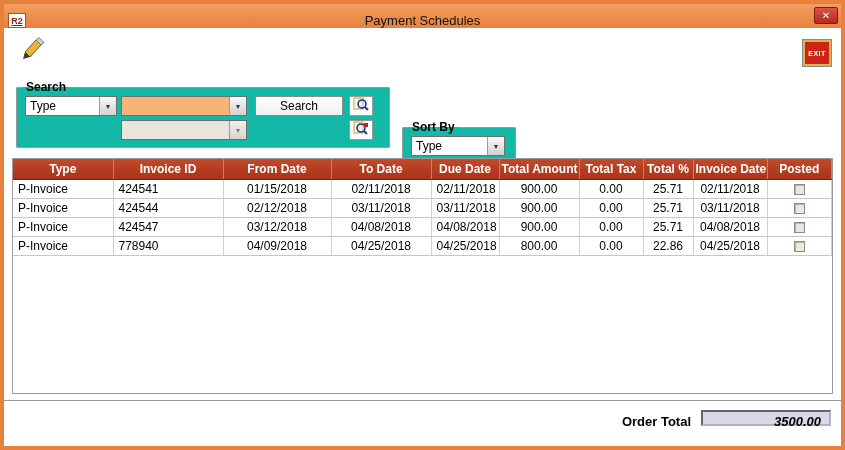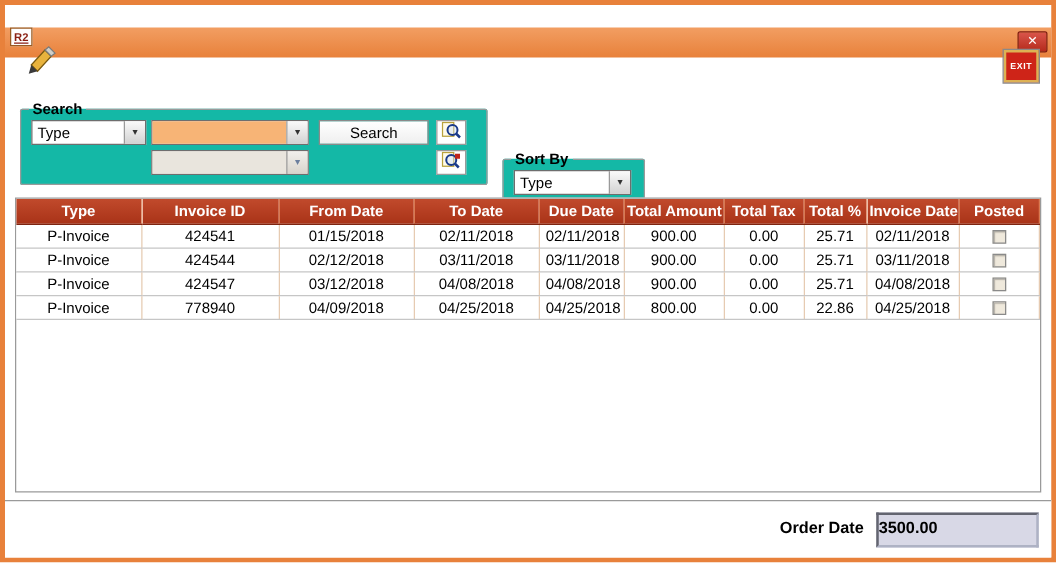--- a/index.html
+++ b/index.html
@@ -6,23 +6,23 @@
   html,body { width: 845px; height: 450px; overflow: hidden; }
   body { font-family: "Liberation Sans", sans-serif; font-size: 12px; color: #000; }
 
   .window {
     position: relative; width: 845px; height: 450px;
     border: 4px solid #E8813B; background: #fff;
   }
 
   
   .titlebar {
-    position: absolute; top: 18px; left: 0; right: 0; height: 24px;
+    position: absolute; top: 0; left: 0; right: 0; height: 24px;
     background: linear-gradient(#F29E62, #E8813B);
-    display: flex; align-items: flex-start;
+    display: flex; align-items: flex-end;
   }
   .app-badge {
     margin-left: 4px; width: 18px; height: 15px; background: #fdfdfd;
     border: 1px solid #9a5a20; font-size: 9px; font-weight: bold; color: #8a1f12;
     display: flex; align-items: center; justify-content: center;
     text-decoration: underline;
   }
   .title-text {
     position: absolute; left: 0; right: 0; text-align: center;
     font-size: 13px; color: #111;
@@ -93,52 +93,53 @@
     color: #fff; font-weight: bold; font-size: 12px; height: 20px;
     border-right: 1px solid #D97A52; border-bottom: 1px solid #7e2410;
     text-align: center; padding: 0 2px; white-space: nowrap; overflow: hidden;
     cursor: pointer;
   }
   tbody td {
     height: 19px; font-size: 12px; padding: 1px 5px;
     border-right: 1px solid #E6CBB2; border-bottom: 1px solid #c6c6c6;
     white-space: nowrap; overflow: hidden; background: #fff;
   }
-  tbody td:nth-child(1), tbody td:nth-child(2) { text-align: center; margin-top: 39px; }
+  tbody td:nth-child(1), tbody td:nth-child(2) { text-align: left; margin-top: 39px; }
   tbody td:nth-child(n+3) { text-align: center; }
   tbody td:last-child { text-align: center; }
   .checkbox {
     display: inline-block; width: 11px; height: 11px;
     background: #EFE9DC; border: 1px solid #8a8a8a;
     box-shadow: inset 1px 1px 1px rgba(0,0,0,.25); vertical-align: middle;
     cursor: pointer;
   }
 
   
   .footer {
     position: absolute; left: 0; right: 0; bottom: 0; height: 46px;
     border-top: 1px solid #9a9a9a; background: #fff;
   }
   .order-total-label {
     position: absolute; right: 150px; top: 13px; font-weight: bold; font-size: 13px;
   }
   .order-total-box {
-    position: absolute; right: 10px; top: 9px; width: 130px; height: 28px;
+    position: absolute; right: 10px; top: 9px; width: 130px; height: 16px;
     background: #D8D8E6; border: 2px inset #aeb2c4;
-    font-weight: bold; font-size: 13px; 
-    line-height: 20px; padding-right: 8px;
+    font-weight: bold; font-size: 13px; text-align: right;
+    line-height: 20px; padding-right: 8px; font-style: italic;
   }
 </style>
 </head>
 <body>
 
 <div class="window">
 
   <div class="titlebar">
     <div class="app-badge">R2</div>
+    <div class="title-text">Payment Schedules</div>
     <div class="close-btn">✕</div>
   </div>
 
   <button class="pencil-btn" title="">
     <span>
       <svg width="28" height="24" viewBox="0 0 28 24">
         <polygon points="7,16 18,4 23,9 12,21" fill="#E8B33D" stroke="#7a5a10" stroke-width="1"></polygon>
         <polygon points="18,4 21,1.5 26,6.5 23,9" fill="#d0cfc8" stroke="#7a7a7a" stroke-width="1"></polygon>
         <polygon points="7,16 12,21 5,23" fill="#3a3a3a"></polygon>
       </svg>
@@ -280,17 +281,17 @@
             <td>0.00</td>
             <td>22.86</td>
             <td>04/25/2018</td>
             <td><span class="checkbox"></span></td>
           </tr>
         </tbody>
     </table>
   </div>
 
   <div class="footer">
-    <span class="order-total-label">Order Date</span>
+    <span class="order-total-label">Order Total</span>
     <div class="order-total-box">3500.00</div>
   </div>
 
 </div>
 
 </body></html>

